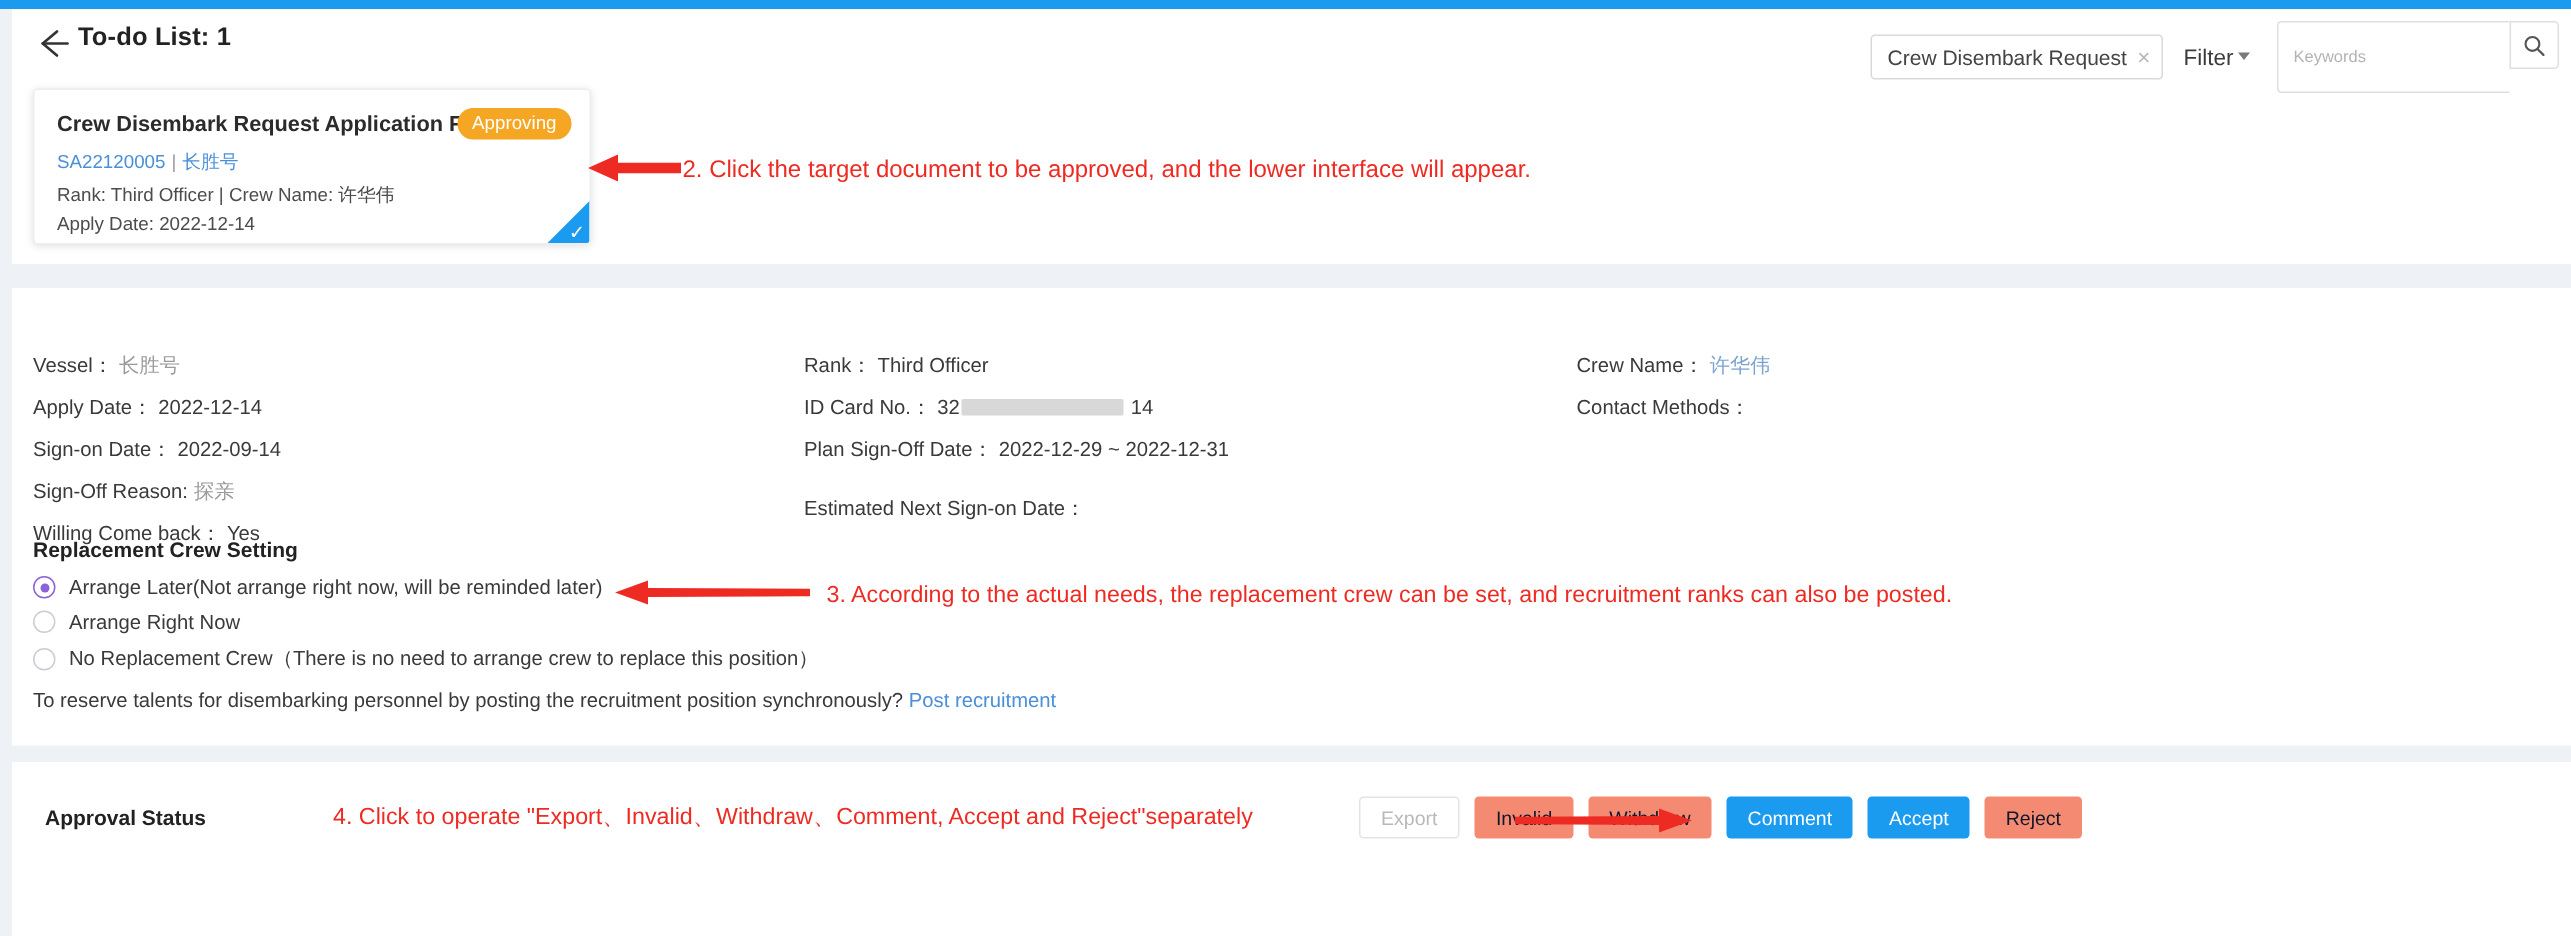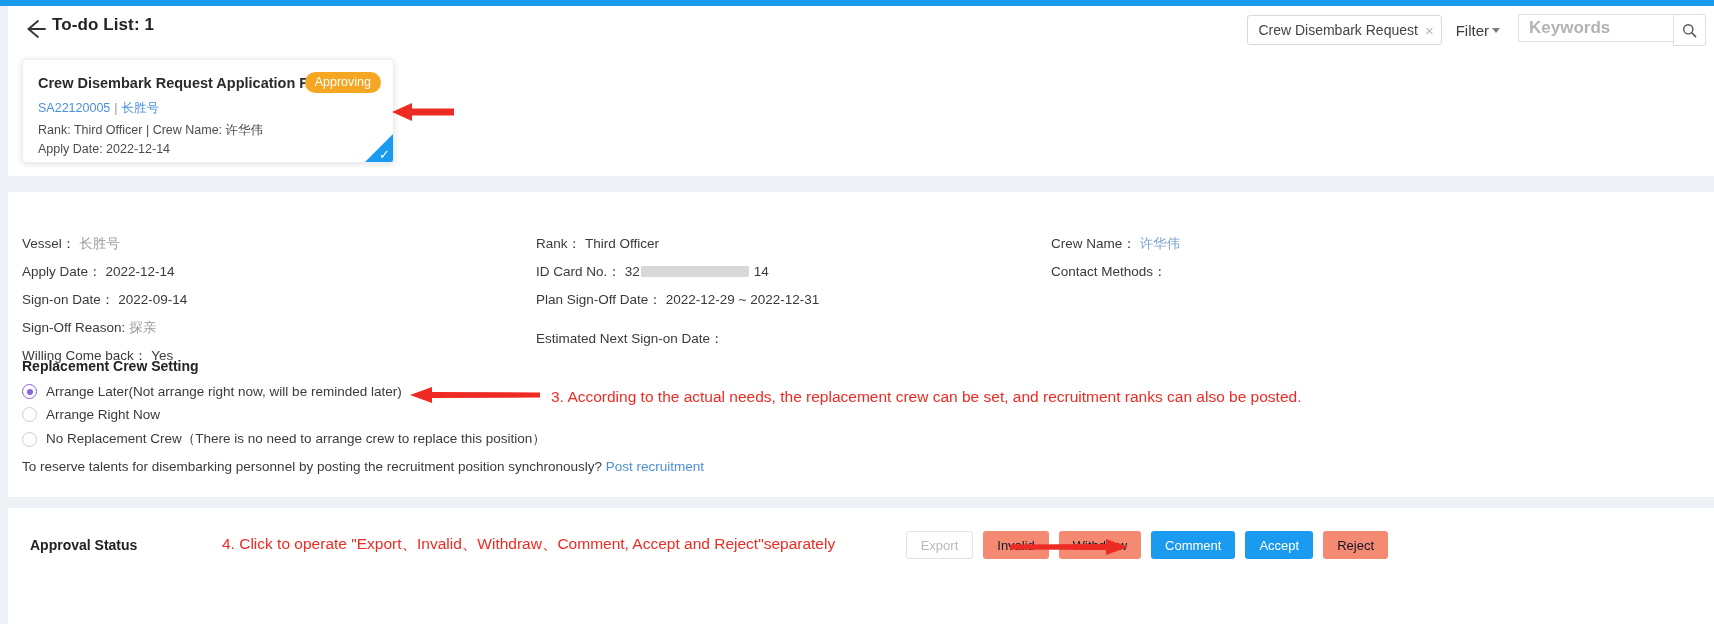--- a/index.html
+++ b/index.html
@@ -98,31 +98,30 @@
     display: inline-block;
     margin-left: 3px;
     width: 0; height: 0;
     border-left: 4px solid transparent;
     border-right: 4px solid transparent;
     border-top: 5px solid #7a7a7a;
     position: relative; top: -3px;
   }
   .search-wrap { display: flex; align-items: stretch; }
   .search-input {
-    width: 155px; height: 28px;
+    width: 155px; height: 48px;
     border: 1px solid #dcdfe6;
     border-right: none;
     border-radius: 3px 0 0 3px;
     padding: 0 10px;
-    font-size: 17px;
+    font-size: 11px;
     color: #333;
     outline: none;
     font-family: inherit;
     background: #fff;
-    font-weight: bold;
   }
   .search-input::placeholder { color: #b3b3b3; }
   .search-btn {
     width: 33px; height: 32px;
     border: 1px solid #dcdfe6;
     border-radius: 0 3px 3px 0;
     background: #fff;
     display: flex; align-items: center; justify-content: center;
     cursor: pointer;
     padding: 0;
@@ -473,20 +472,21 @@
       <button class="btn salmon">Withdraw</button>
       <button class="btn blue">Comment</button>
       <button class="btn blue">Accept</button>
       <button class="btn salmon">Reject</button>
     </div>
   </div>
 
   <svg class="arrow" style="left:392px; top:100px;" width="62" height="24" viewBox="0 0 62 24">
     <polygon points="0,12 20,3 20,8.5 62,8.5 62,15.5 20,15.5 20,21" fill="#ee2b23"></polygon>
   </svg>
+  <div class="anno-text t2">2. Click the target document to be approved, and the lower interface will appear.</div>
 
   <svg class="arrow" style="left:410px; top:384px;" width="130" height="22" viewBox="0 0 130 22">
     <polygon points="0,11 22,3 22,8 130,8.5 130,13.5 22,14 22,19" fill="#ee2b23"></polygon>
   </svg>
   <div class="anno-text t3">3. According to the actual needs, the replacement crew can be set, and recruitment ranks can also be posted.</div>
 
   <div class="anno-text t4">4. Click to operate "Export、Invalid、Withdraw、Comment, Accept and Reject"separately</div>
   <svg class="arrow" style="left:1010px; top:536px;" width="118" height="22" viewBox="0 0 118 22">
     <polygon points="118,11 96,3 96,8 0,8.5 0,13.5 96,14 96,19" fill="#ee2b23"></polygon>
   </svg>

